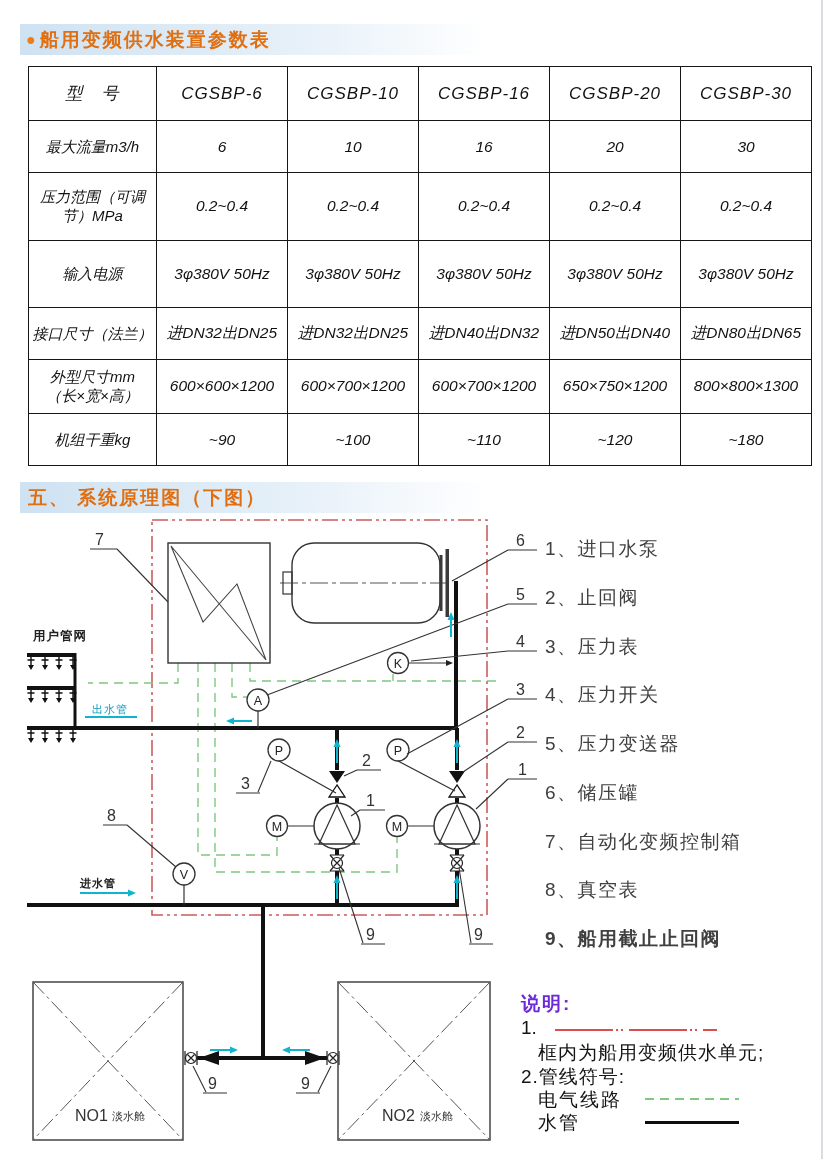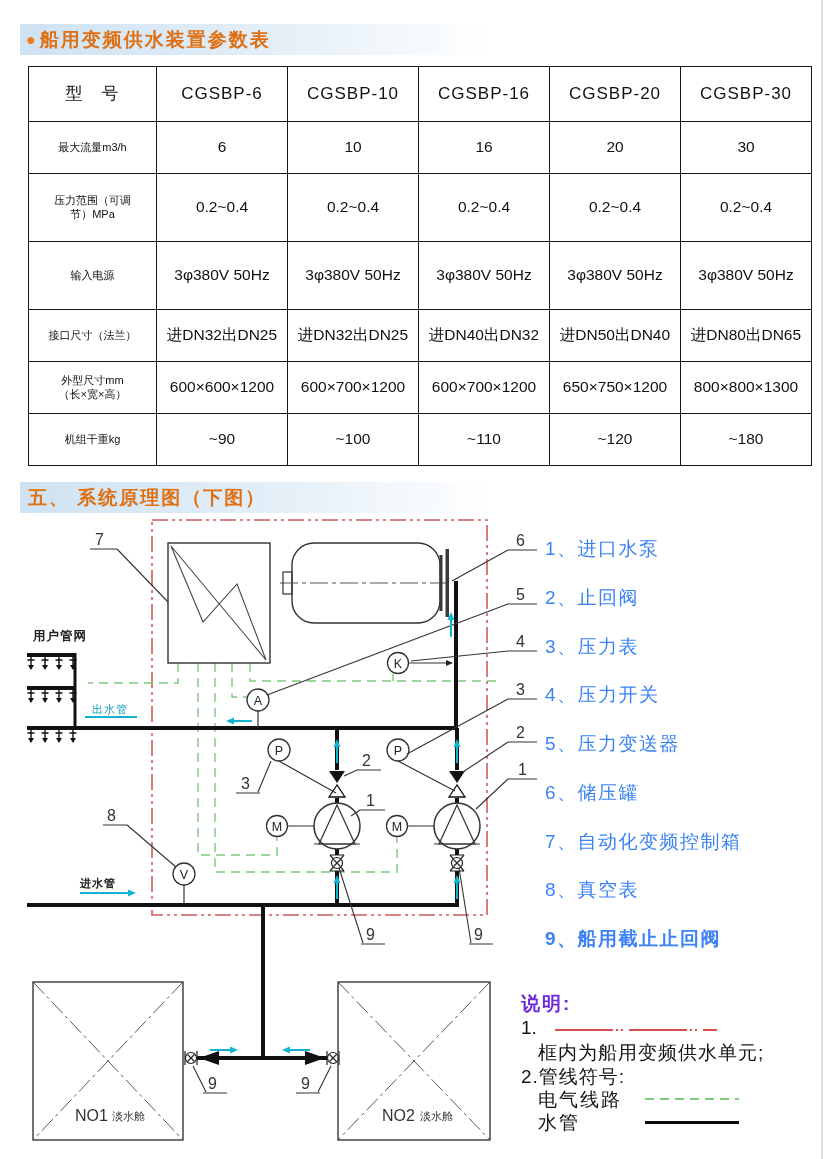--- a/index.html
+++ b/index.html
@@ -18,39 +18,39 @@
   .sec-title .t{color:#e06f12;font-weight:bold;font-size:19px;letter-spacing:2px;}
   #sec1{top:24px;}
   #sec2{top:482px;padding-left:8px;}
   
   .param-table{
     position:absolute;left:28px;top:66px;width:784px;height:400px;
     border-collapse:collapse;table-layout:fixed;
   }
   .param-table td{
     border:1.5px solid #161616;text-align:center;vertical-align:middle;
-    font-size:15.5px;color:#111;padding:1px 2px;white-space:pre-line;line-height:1.3;
+    font-size:15.5px;color:#111;padding:1px 2px;white-space:pre-line;line-height:1.3;font-style:italic;
   }
   .param-table col.c0{width:128px;}
   .param-table tr.hdr td{font-size:17px;letter-spacing:1px;}
-  .param-table td.lbl{font-size:11px;}
+  .param-table td.lbl{font-size:15px;}
   .param-table tr:nth-child(1){height:42px;}
   .param-table tr:nth-child(2){height:40px;}
   .param-table tr:nth-child(3){height:52px;}
   .param-table tr:nth-child(4){height:52px;}
   .param-table tr:nth-child(5){height:40px;}
   .param-table tr:nth-child(6){height:40px;}
   .param-table tr:nth-child(7){height:40px;}
   .param-table tr:nth-child(8){height:52px;padding-left:16px;}
   .param-table tr:nth-child(9){height:42px;}
   
   #diagram{position:absolute;left:0;top:515px;}
   
   .legend{position:absolute;left:545px;top:515px;width:280px;height:450px;}
-  .legend .item{position:absolute;left:0;font-size:19px;letter-spacing:1.5px;color:#3b82f6;white-space:nowrap;}
+  .legend .item{position:absolute;left:0;font-size:19px;letter-spacing:1.5px;color:#404040;white-space:nowrap;}
   
   .notes{position:absolute;left:513px;top:985px;width:310px;font-size:19px;color:#141414;}
   .notes .head{position:absolute;left:8px;top:6px;color:#6d28d9;font-weight:bold;letter-spacing:2px;font-size:19px;}
   .notes .n1{position:absolute;left:8px;top:32px;}
   .notes .frame-swatch{position:absolute;left:42px;top:44px;width:162px;height:2px;
     background:repeating-linear-gradient(to right,#d94f4f 0 58px,transparent 58px 61px,#d94f4f 61px 63px,transparent 63px 66px,#d94f4f 66px 68px,transparent 68px 74px);}
   .notes .t1{position:absolute;left:25px;top:55px;letter-spacing:1px;white-space:nowrap;}
   .notes .n2{position:absolute;left:8px;top:79px;letter-spacing:1px;}
   .notes .elec{position:absolute;left:25px;top:102px;letter-spacing:2px;}
   .notes .elec-swatch{position:absolute;left:132px;top:113px;width:94px;height:2px;

